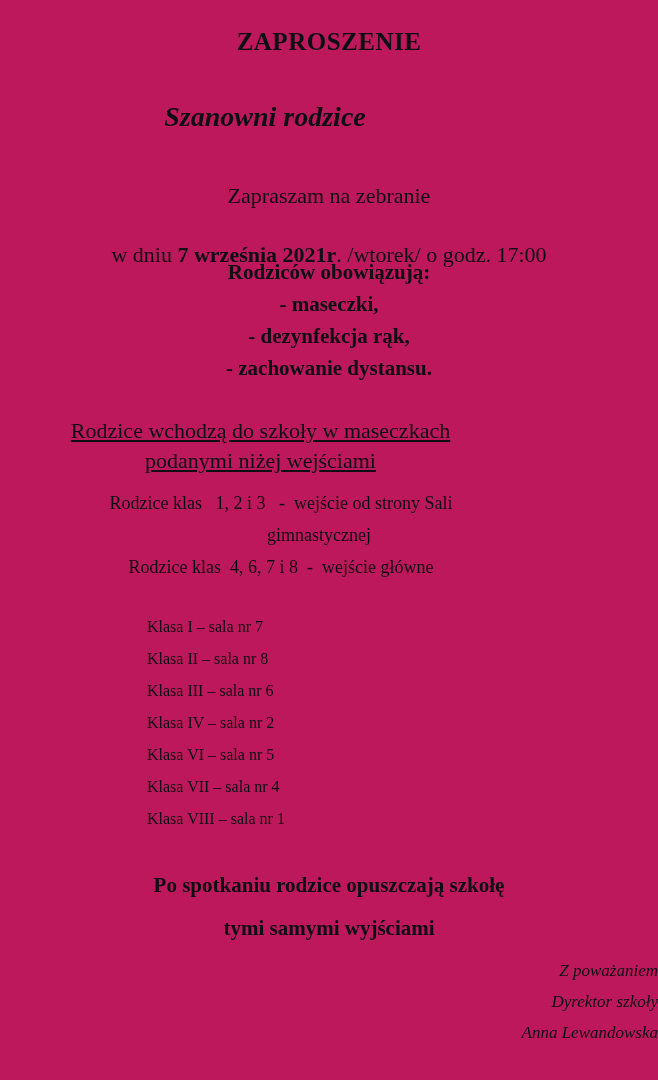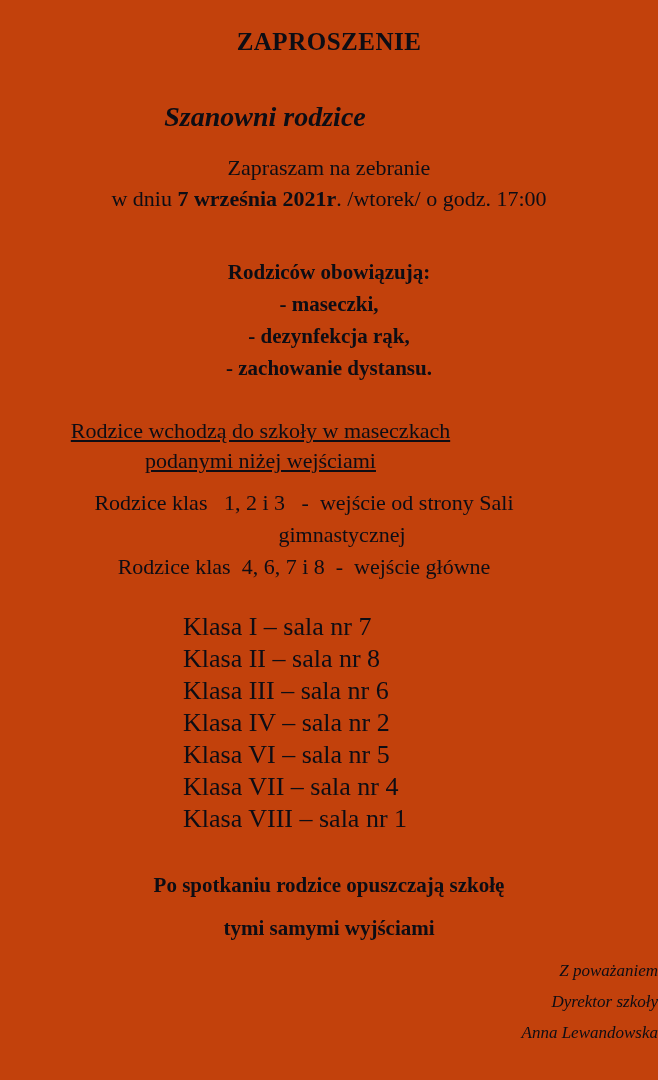--- a/index.html
+++ b/index.html
@@ -15,21 +15,21 @@
     overflow: hidden;
     font-family: "Liberation Serif", "DejaVu Serif", serif;
     color: #0d0d14;
     -webkit-font-smoothing: antialiased;
   }
 
   .page {
     width: 658px;
     height: 1080px;
     position: relative;
-    background: #c2410c;
+    background: #be185d;
     box-sizing: border-box;
   }
 
   
   .doc-title {
     position: absolute;
     top: 28px;
     left: 0;
     width: 658px;
     text-align: center;
@@ -55,21 +55,21 @@
   
   .intro {
     position: absolute;
     top: 152px;
     left: 0;
     width: 658px;
     text-align: center;
     font-size: 22px;
     line-height: 31px;
   }
-  .intro .line { display: block; white-space: nowrap; }
+  .intro .line { display: block; white-space: nowrap; margin-top: 28px; }
   .intro b { font-weight: bold; }
 
   
   .rules {
     position: absolute;
     top: 256px;
     left: 0;
     width: 658px;
     text-align: center;
     font-size: 21px;
@@ -96,45 +96,43 @@
     text-decoration: underline;
     text-underline-offset: 2px;
   }
 
   
   .entrances {
     position: absolute;
     top: 487px;
     left: 0;
     width: 562px;
-    font-size: 22px;
+    font-size: 18px;
     line-height: 32px;
-    margin-left: 23px;
   }
   .entrances .ent-line {
     display: block;
     white-space: pre;
     text-align: center;
   }
   .entrances .ent-cont {
     display: block;
     white-space: pre;
     text-align: center;
     padding-left: 76px;
   }
 
   
   .classlist {
     position: absolute;
     top: 611px;
     left: 147px;
     width: 430px;
-    font-size: 26px;
+    font-size: 16px;
     line-height: 32px;
-    margin-left: 36px;
   }
   .classlist .cls-row {
     display: block;
     white-space: pre;
     text-align: left;
   }
 
   
   .closing {
     position: absolute;

